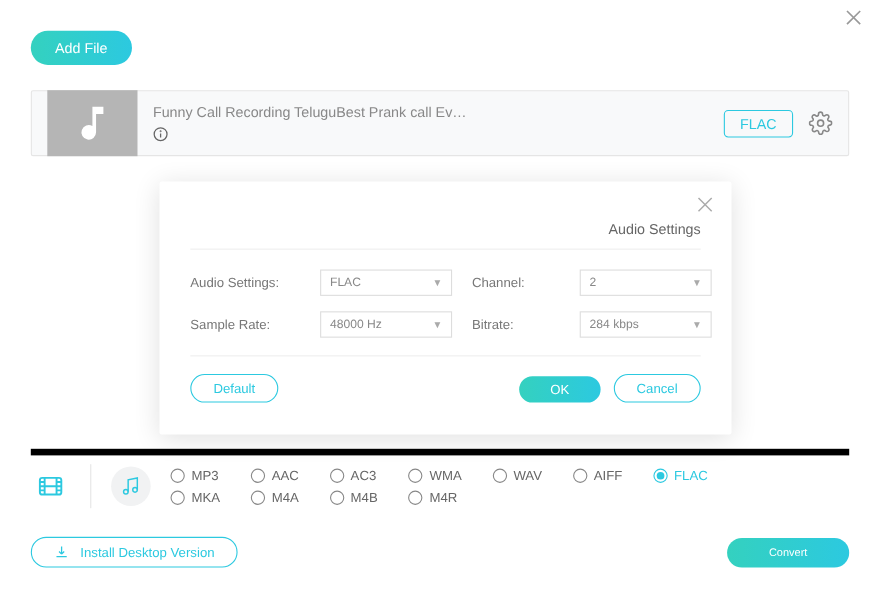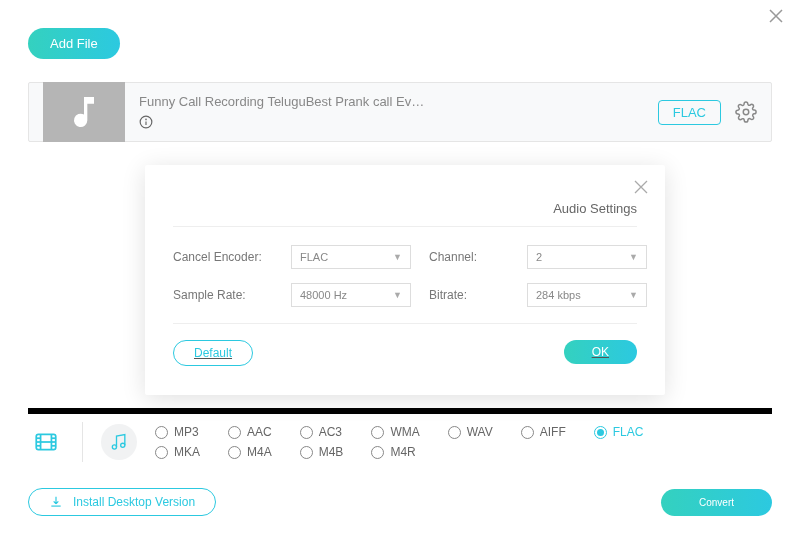--- a/index.html
+++ b/index.html
@@ -73,23 +73,22 @@
   }
   .setting-label { color: #777; font-size: 12px; }
   .select {
     border: 1px solid #ddd; height: 24px;
     display: flex; align-items: center; justify-content: space-between;
     padding: 0 8px; font-size: 11px; color: #888;
     cursor: pointer; background: #fff;
   }
   .select .caret { font-size: 9px; color: #aaa; }
   .modal-footer {
-    display: flex; align-items: flex-start;
+    display: flex; align-items: flex-end;
     padding-top: 16px;
-    text-decoration: underline;
   }
   .btn-outline {
     border: 1px solid #2cc9e0; color: #2cc9e0;
     background: #fff; border-radius: 16px;
     padding: 5px 20px; font-size: 12px; cursor: pointer;
   }
   .btn-fill {
     border: none; background: linear-gradient(90deg, #34d1bf, #2cc9e0);
     color: #fff; border-radius: 16px;
     padding: 5px 28px; font-size: 12px; cursor: pointer;
@@ -192,21 +191,21 @@
 </div>
 
 <div class="modal">
   <div class="modal-close">
     <svg width="16" height="16" viewBox="0 0 16 16">
         <path d="M2 2 L14 14 M14 2 L2 14" stroke="currentColor" stroke-width="1.3" fill="none"></path>
       </svg>
   </div>
   <div class="modal-title">Audio Settings</div>
   <div class="settings-grid">
-    <div class="setting-label">Cancel Encoder:</div>
+    <div class="setting-label">Audio Settings:</div>
     <div class="select">
         <span>FLAC</span>
         <span class="caret">▼</span>
       </div>
     <div class="setting-label">Channel:</div>
     <div class="select">
         <span>2</span>
         <span class="caret">▼</span>
       </div>
 
@@ -218,20 +217,21 @@
     <div class="setting-label">Bitrate:</div>
     <div class="select">
         <span>284 kbps</span>
         <span class="caret">▼</span>
       </div>
   </div>
   <div class="modal-footer">
     <button class="btn-outline">Default</button>
     <div class="footer-spacer"></div>
     <button class="btn-fill">OK</button>
+    <button class="btn-outline">Cancel</button>
   </div>
 </div>
 
 <div class="format-bar">
   <div class="tab-icon">
     <svg width="26" height="26" viewBox="0 0 24 24" fill="none" stroke="currentColor" stroke-width="1.6">
         <rect x="3" y="5" width="18" height="14" rx="2"></rect>
         <line x1="7" y1="5" x2="7" y2="19"></line>
         <line x1="17" y1="5" x2="17" y2="19"></line>
         <line x1="3" y1="12" x2="21" y2="12"></line>

